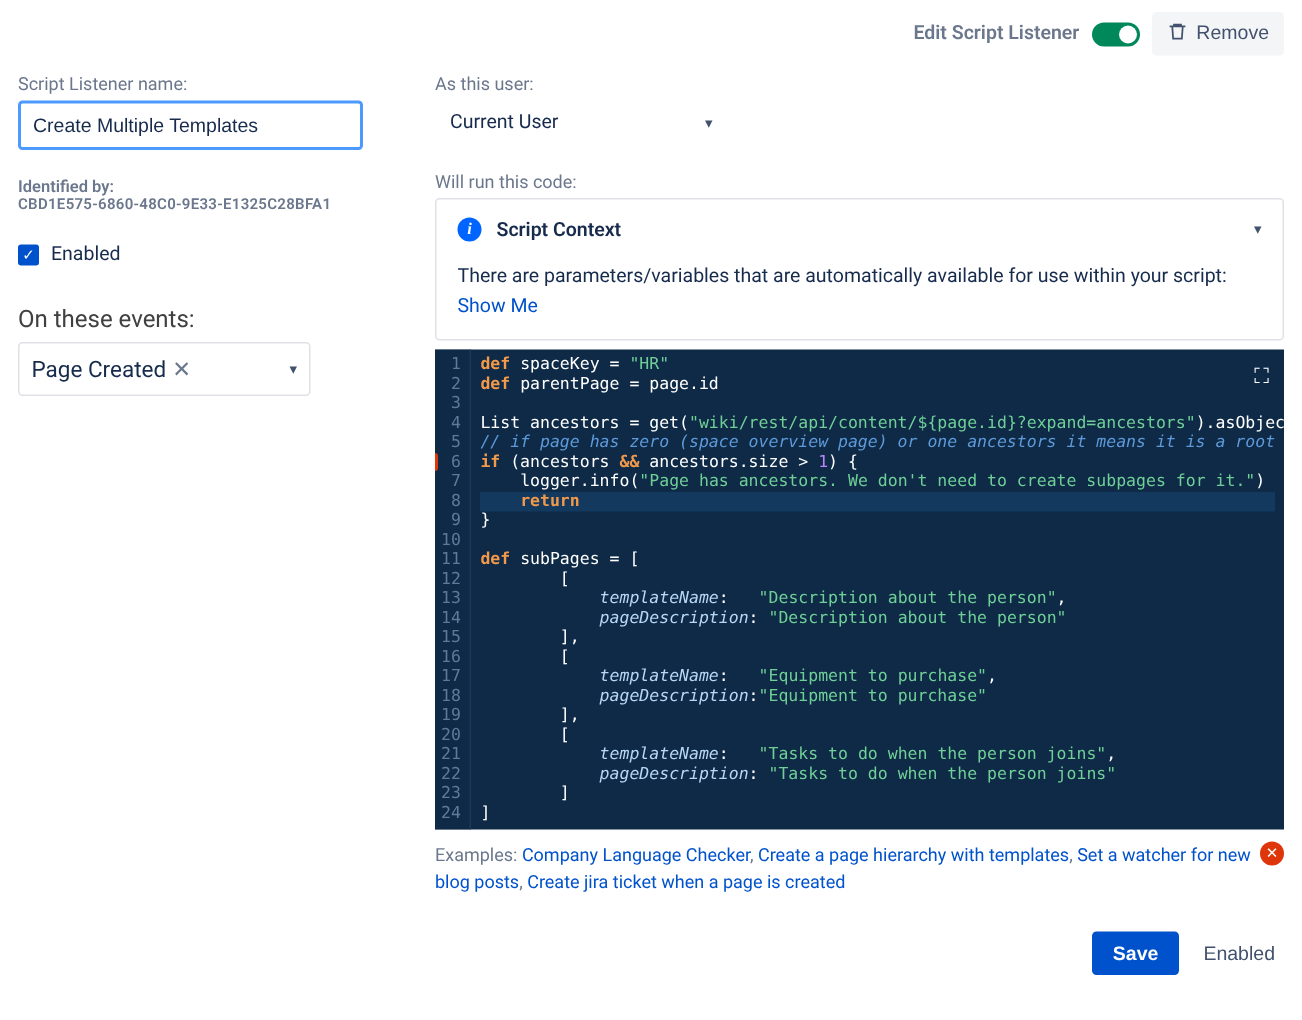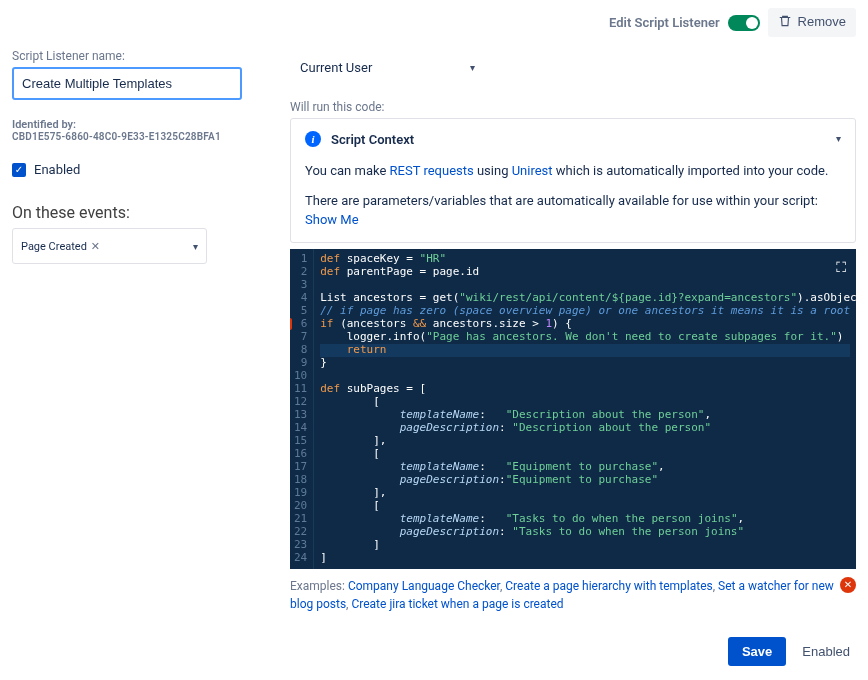--- a/index.html
+++ b/index.html
@@ -114,21 +114,21 @@
     border-radius: 3px;
     padding: 6px 8px;
     width: 195px;
     min-height: 36px;
     display: flex;
     align-items: center;
     justify-content: space-between;
     cursor: pointer;
   }
   .event-tag {
-    font-size: 11px;
+    font-size: 15px;
     color: #172B4D;
     display: flex;
     align-items: center;
     gap: 4px;
   }
   .select-mock {
     margin-top: 4px;
     padding: 7px 10px;
     color: #172B4D;
     font-size: 13px;
@@ -223,21 +223,21 @@
   .code-line { height: 13px; }
   .code-line.active { background: #133a5e; }
   .fs-icon {
     position: absolute;
     right: 10px;
     top: 10px;
     color: #fff;
     font-size: 14px;
     cursor: pointer;
   }
-  .kw { color: #F2994A; font-weight: 400; margin-top: 30px; }
+  .kw { color: #F2994A; font-weight: 700; margin-top: 30px; }
   .str { color: #6FCF97; }
   .prop { color: #B7D7F5; font-style: italic; }
   .comment { color: #5E9AD9; font-style: italic; }
   .num { color: #BB86FC; }
   .plain { color: #fff; }
   .examples {
     margin-top: 8px;
     font-size: 12px;
     color: #6B778C;
     line-height: 1.5;
@@ -313,37 +313,35 @@
     <div class="events-box">
       <span class="event-tag">
         <span>Page Created</span>
         <span style="color:#6B778C">✕</span>
       </span>
       <span class="chev">▾</span>
     </div>
   </div>
 
   <div class="right-col">
+    <div class="field-label">As this user:</div>
     <div class="select-mock">
       <span>Current User</span>
       <span class="chev">▾</span>
     </div>
 
     <div class="field-label" style="margin-top:18px">Will run this code:</div>
 
     <div class="script-context">
       <div class="ctx-header">
         <span class="info-icon">i</span>
         <span>Script Context</span>
       </div>
       <span class="ctx-chevron chev">▾</span>
       <div class="ctx-body">
-        <div>
-          <span>You can make </span><a href="#">REST requests</a><span> using </span><a href="#">Unirest</a><span> which is automatically imported into your code.</span>
-        </div>
         <div style="margin-top:10px">
           <span>There are parameters/variables that are automatically available for use within your script: </span><a href="#">Show Me</a>
         </div>
       </div>
     </div>
 
     <div class="code-editor">
       <div class="gutter" id="gutter">
           <div class="gutter-line">1</div>
           <div class="gutter-line">2</div>

